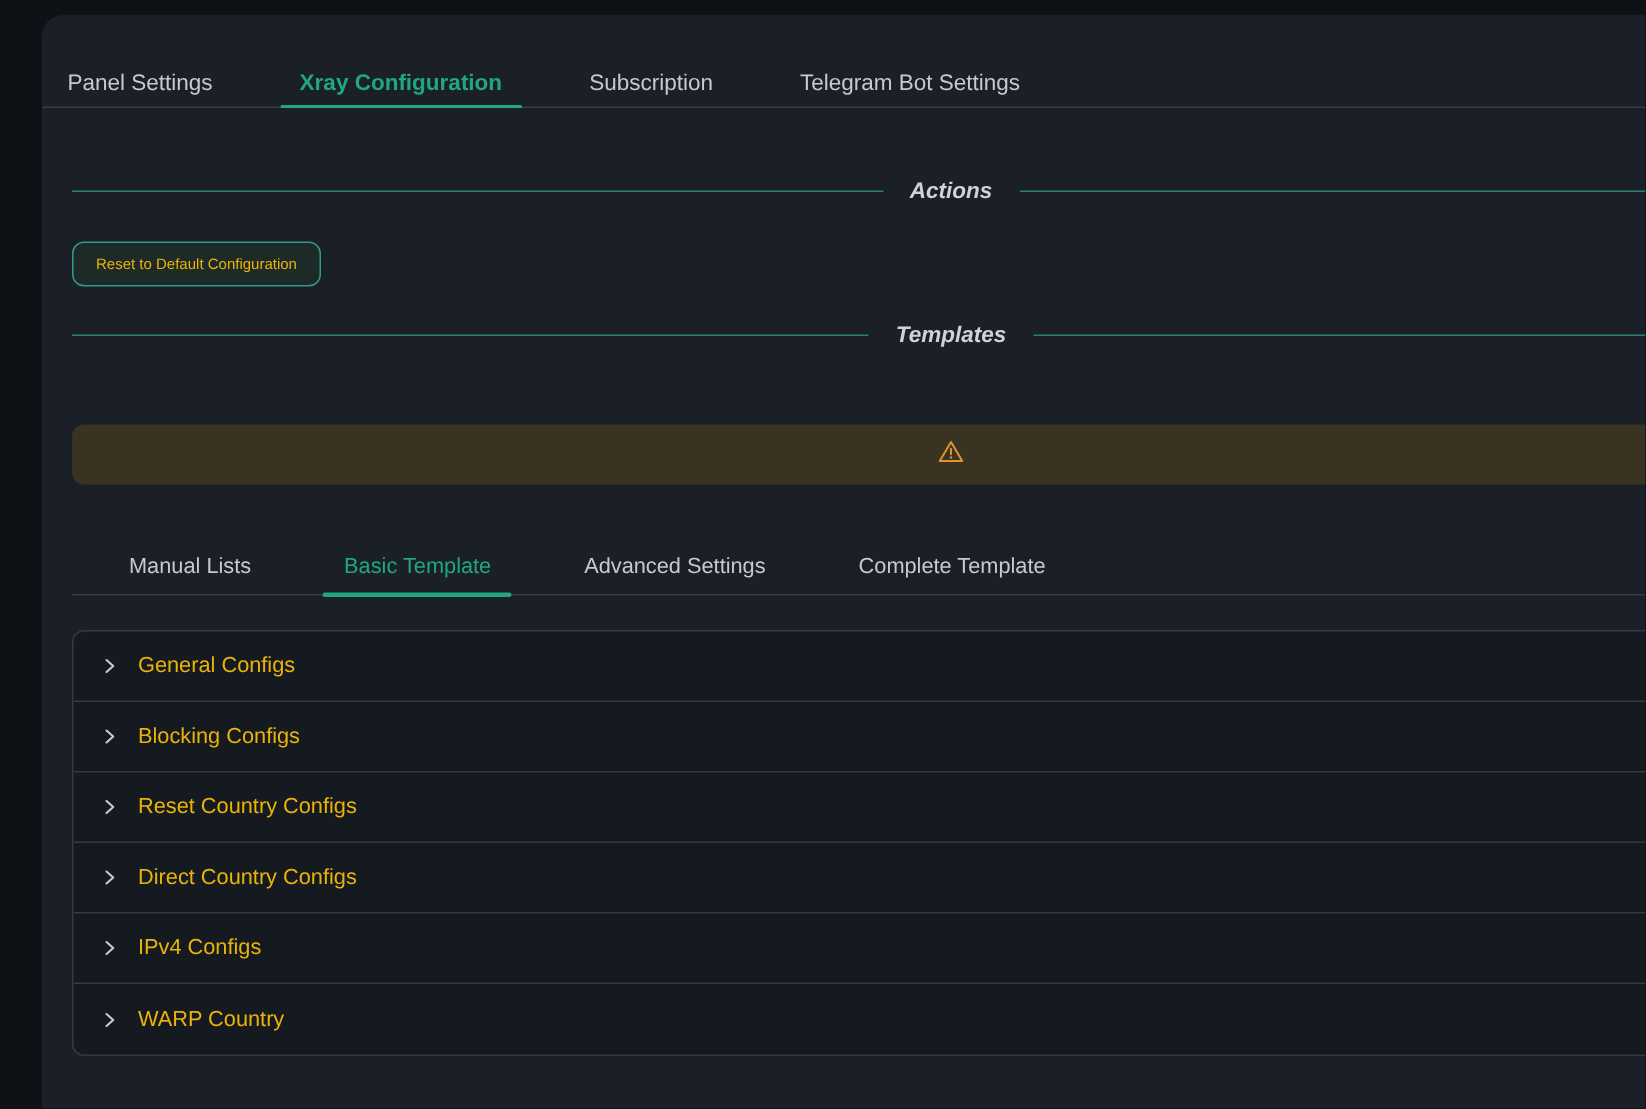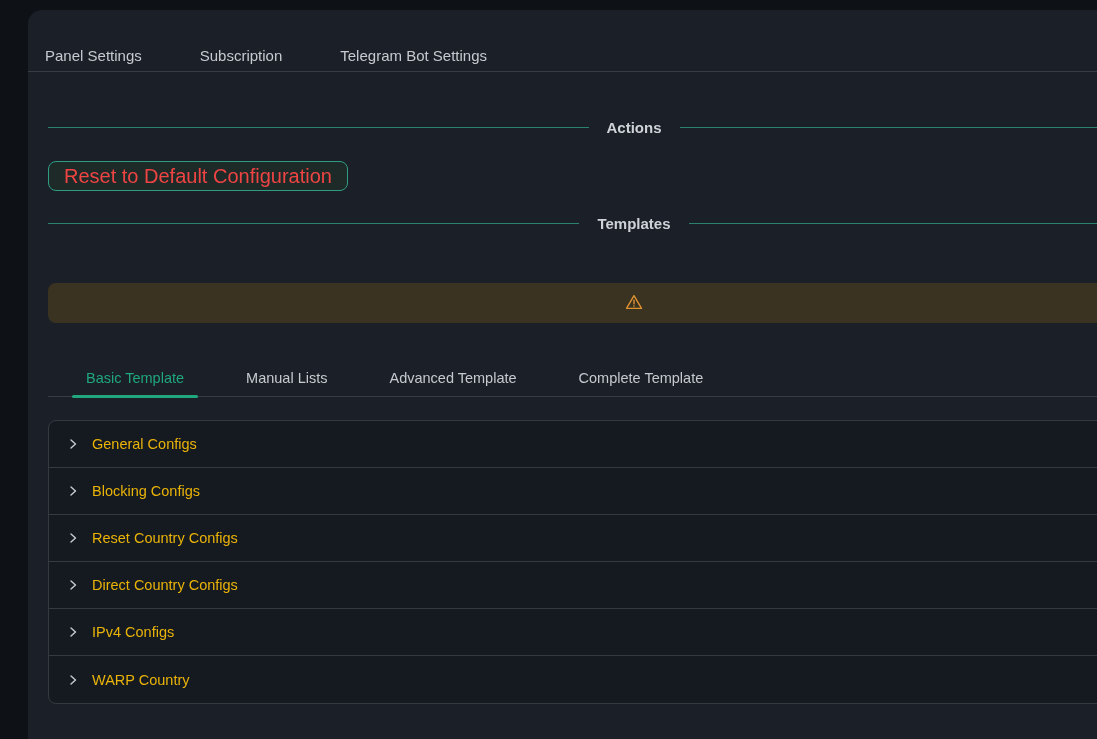--- a/index.html
+++ b/index.html
@@ -37,30 +37,30 @@
     height:2px; background:#20a77d; border-radius:2px;
   }
 
   .content { padding:0 20px; }
 
   
   .divider { display:flex; align-items:center; height:22px; }
   .divider.actions { margin-top:44px; }
   .divider.templates { margin-top:21px; }
   .divider .line { flex:1; height:1px; background:#2b8170; }
-  .divider .title { margin:0 18px; font-size:15px; font-weight:700; color:#cfd3d8; white-space:nowrap; }
+  .divider .title { margin:0 18px; font-size:15px; font-weight:700; color:#cfd3d8; white-space:nowrap;font-style:italic; }
 
   
   .reset-btn {
     margin-top:23px;
     height:30px; padding:0 15px;
     display:inline-flex; align-items:center;
-    background:#1d2a27; color:#ef4444;
+    background:#1d2a27; color:#eab308;
     border:1px solid #2f9c83; border-radius:8px;
-    font-family:inherit; font-size:20px;
+    font-family:inherit; font-size:10px;
     cursor:pointer;
   }
 
   
   .warning {
     margin-top:49px; height:40px;
     display:flex; align-items:center; justify-content:center; gap:9px;
     background:#3a3322; border-radius:8px;
     color:#d78c33; font-size:14.5px;
   }
@@ -105,20 +105,21 @@
   .collapse-header .lbl { font-size:14.5px; color:#eab308; }
 </style>
 </head>
 <body>
 
 <div class="stage">
   <div class="card">
 
     <div class="tabbar">
       <div class="tab">Panel Settings</div>
+      <div class="tab active">Xray Configuration</div>
       <div class="tab">Subscription</div>
       <div class="tab">Telegram Bot Settings</div>
     </div>
 
     <div class="content">
 
       <div class="divider actions">
         <span class="line"></span>
         <span class="title">Actions</span>
         <span class="line"></span>
@@ -138,23 +139,23 @@
         <span class="chev">
           <svg width="18" height="18" viewBox="0 0 24 24" fill="none">
             <path d="M12 3.6 L22 20.4 H2 Z" stroke="#e0922f" stroke-width="1.8" stroke-linejoin="round"></path>
             <line x1="12" y1="9.5" x2="12" y2="14.5" stroke="#e0922f" stroke-width="1.8" stroke-linecap="round"></line>
             <circle cx="12" cy="17.4" r="1.1" fill="#e0922f"></circle>
           </svg>
         </span>
       </div>
 
       <div class="subtabs">
+        <div class="subtab">Manual Lists</div>
         <div class="subtab active">Basic Template</div>
-        <div class="subtab">Manual Lists</div>
-        <div class="subtab">Advanced Template</div>
+        <div class="subtab">Advanced Settings</div>
         <div class="subtab">Complete Template</div>
       </div>
 
       <div class="collapse">
 
         <div class="collapse-header">
           <span class="chev">
             <svg width="12" height="12" viewBox="0 0 12 12" fill="none">
               <path d="M4 2 L8.5 6 L4 10" stroke="#c8ccd1" stroke-width="1.4" stroke-linecap="round" stroke-linejoin="round"></path>
             </svg>

